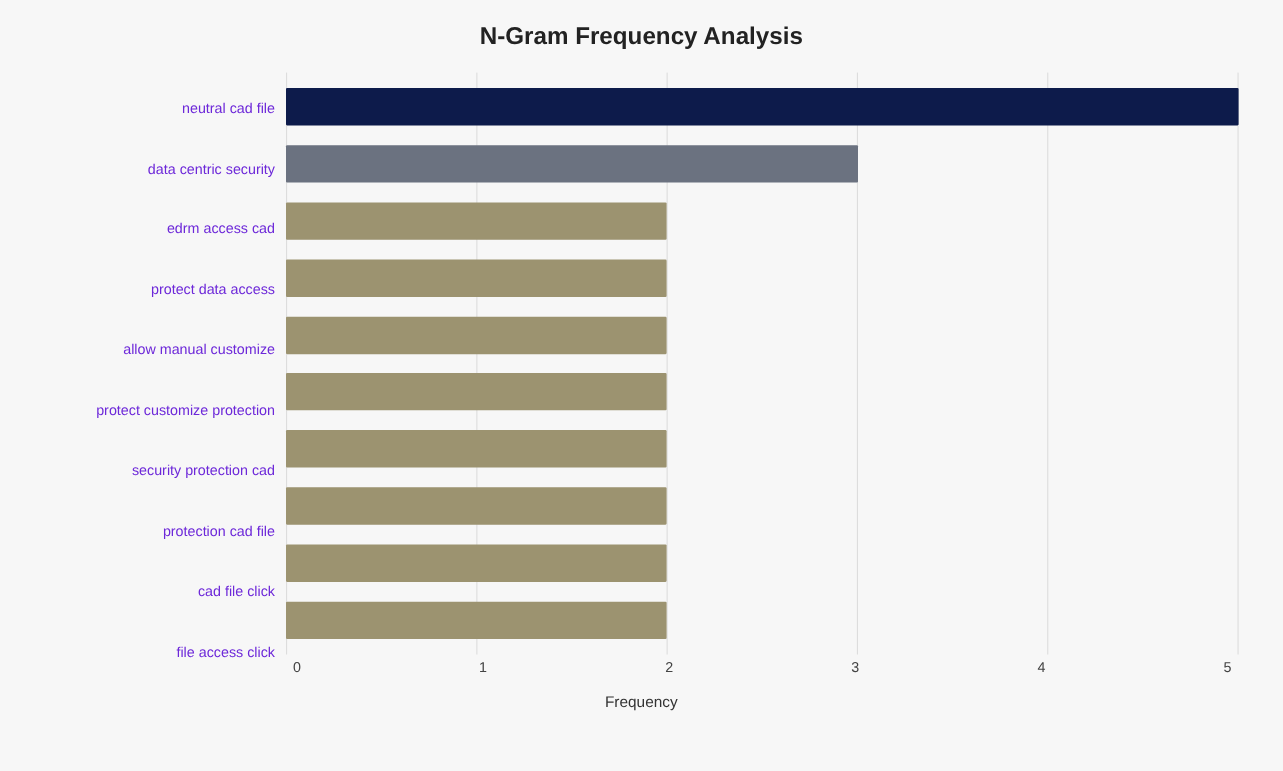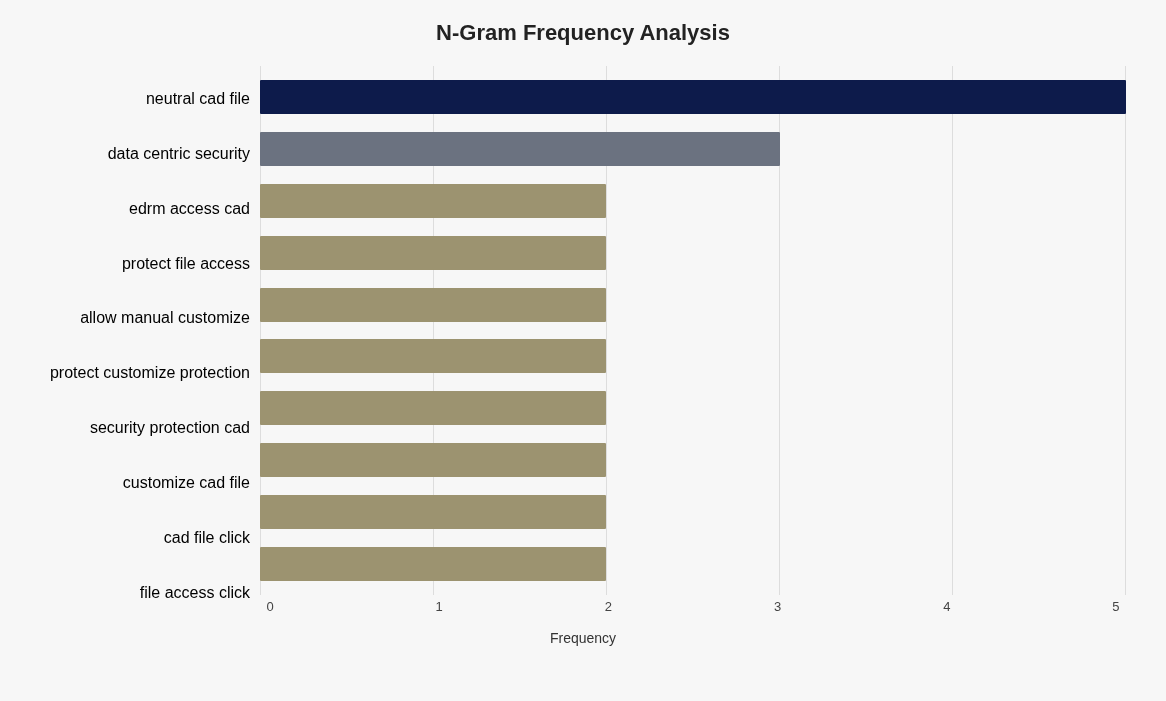--- a/index.html
+++ b/index.html
@@ -41,22 +41,22 @@
       display: flex;
       flex-direction: column;
       justify-content: space-around;
       align-items: flex-end;
       width: 220px;
       padding-right: 10px;
       padding-top: 5px;
       padding-bottom: 5px;
     }
     .y-label {
-      font-size: 16px;
-      color: #000000;
+      font-size: 13px;
+      color: #6d28d9;
       text-align: right;
       line-height: 1.2;
     }
     .bars-and-grid {
       flex: 1;
       position: relative;
       display: flex;
       flex-direction: column;
     }
     .grid-lines {
@@ -118,25 +118,25 @@
 <body>
 
 <div class="chart-container">
   <div class="chart-title">N-Gram Frequency Analysis</div>
   <div class="chart-area">
     <div class="bars-section">
       <div class="y-labels" id="y-labels">
           <div class="y-label">neutral cad file</div>
           <div class="y-label">data centric security</div>
           <div class="y-label">edrm access cad</div>
-          <div class="y-label">protect file access</div>
+          <div class="y-label">protect data access</div>
           <div class="y-label">allow manual customize</div>
           <div class="y-label">protect customize protection</div>
           <div class="y-label">security protection cad</div>
-          <div class="y-label">customize cad file</div>
+          <div class="y-label">protection cad file</div>
           <div class="y-label">cad file click</div>
           <div class="y-label">file access click</div>
         </div>
       <div class="bars-and-grid">
         <div class="grid-lines" id="grid-lines">
             <div class="grid-line"></div>
             <div class="grid-line"></div>
             <div class="grid-line"></div>
             <div class="grid-line"></div>
             <div class="grid-line"></div>

